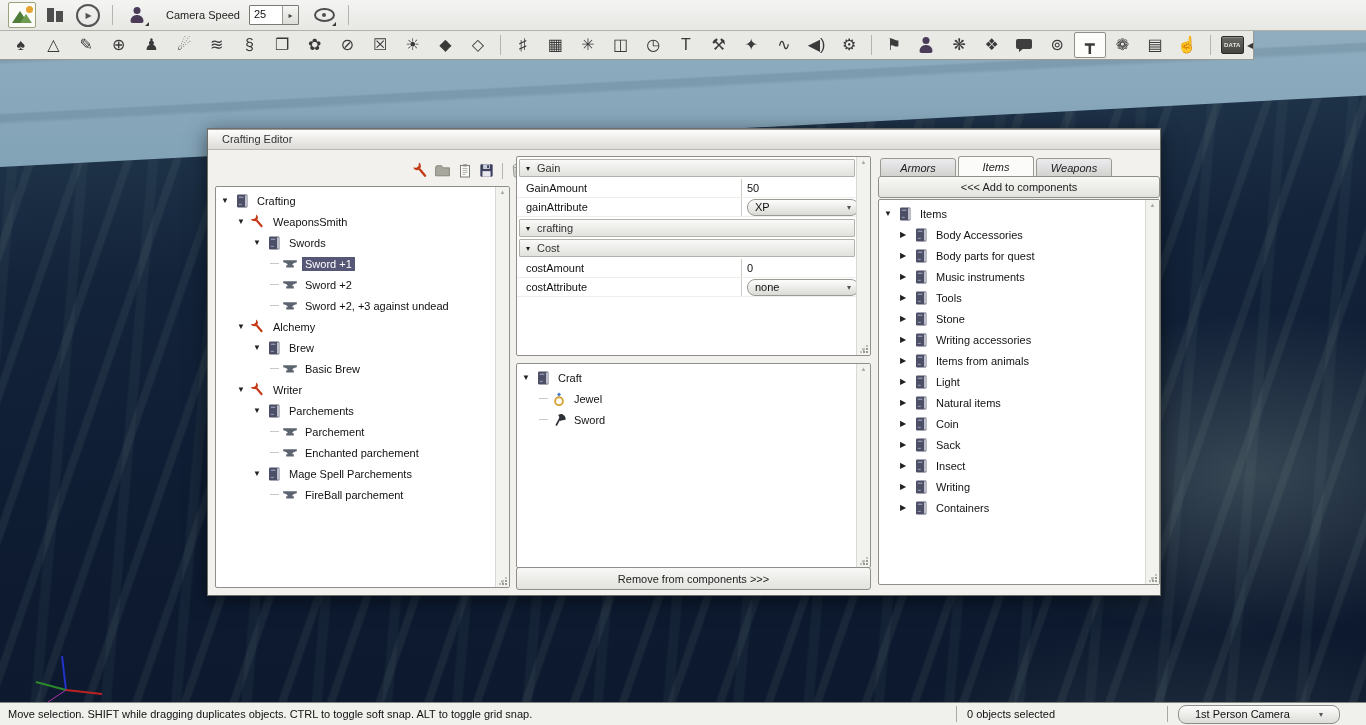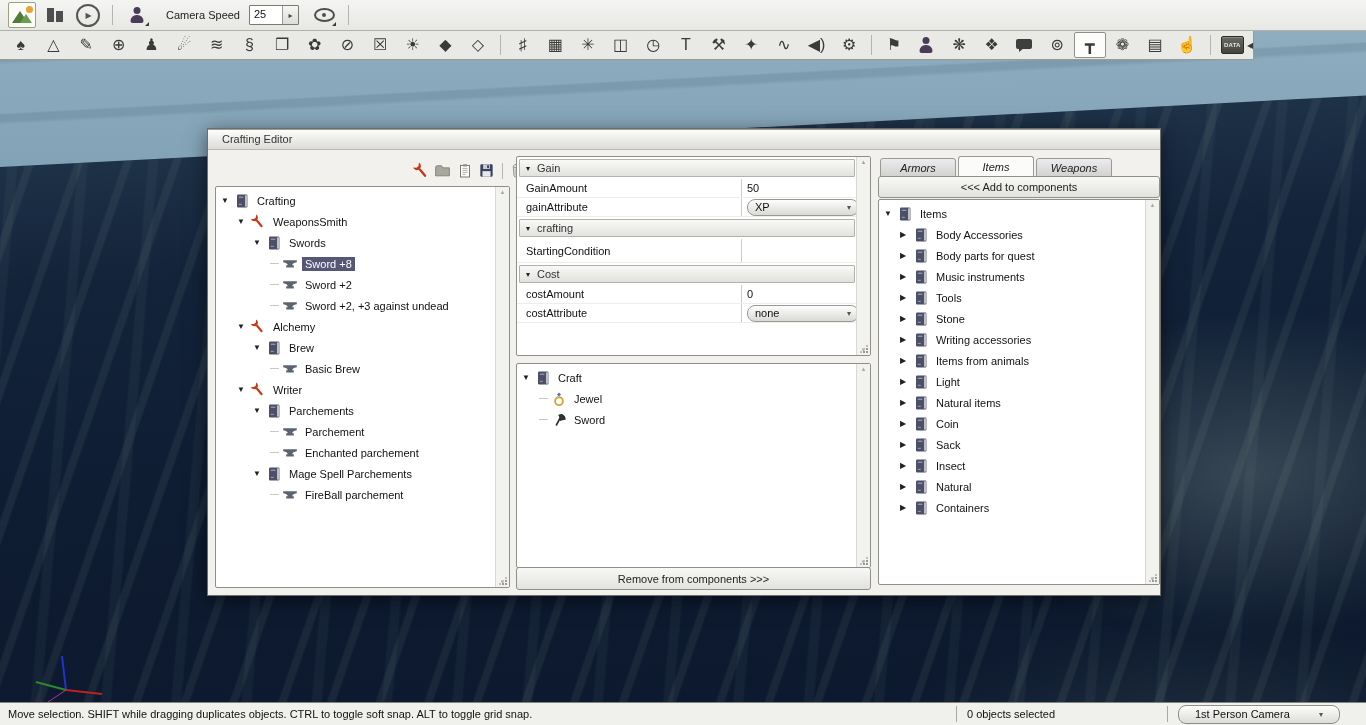--- a/index.html
+++ b/index.html
@@ -419,21 +419,21 @@
     <svg class="ticon" viewBox="0 0 16 16">
               <use href="#sym-book"></use>
             </svg>
     <span class="tlabel">Swords</span>
   </div>
           <div class="trow lvl3 selected">
     <span class="exp"></span>
     <svg class="ticon" viewBox="0 0 16 16">
               <use href="#sym-anvil"></use>
             </svg>
-    <span class="tlabel">Sword +8</span>
+    <span class="tlabel">Sword +1</span>
   </div>
           <div class="trow lvl3">
     <span class="exp"></span>
     <svg class="ticon" viewBox="0 0 16 16">
               <use href="#sym-anvil"></use>
             </svg>
     <span class="tlabel">Sword +2</span>
   </div>
           <div class="trow lvl3">
     <span class="exp"></span>
@@ -529,24 +529,20 @@
             <div class="ddl">
               <span>XP</span>
               <span class="dda">▾</span>
             </div>
           </div>
         </div>
         <div class="sec-h">
           <span class="sec-arrow">▾</span>
           <span>crafting</span>
         </div>
-        <div class="prow" style="height:23px">
-          <div class="plabel">StartingCondition</div>
-          <div class="pvalue"></div>
-        </div>
         <div class="sec-h">
           <span class="sec-arrow">▾</span>
           <span>Cost</span>
         </div>
         <div class="prow">
           <div class="plabel">costAmount</div>
           <div class="pvalue">0</div>
         </div>
         <div class="prow">
           <div class="plabel">costAttribute</div>
@@ -695,21 +691,21 @@
     <svg class="ticon" viewBox="0 0 16 16">
               <use href="#sym-book"></use>
             </svg>
     <span class="tlabel">Insect</span>
   </div>
           <div class="trow lvl1">
     <span class="exp">▶</span>
     <svg class="ticon" viewBox="0 0 16 16">
               <use href="#sym-book"></use>
             </svg>
-    <span class="tlabel">Natural</span>
+    <span class="tlabel">Writing</span>
   </div>
           <div class="trow lvl1">
     <span class="exp">▶</span>
     <svg class="ticon" viewBox="0 0 16 16">
               <use href="#sym-book"></use>
             </svg>
     <span class="tlabel">Containers</span>
   </div>
         </div>
       <div class="vscroll">

